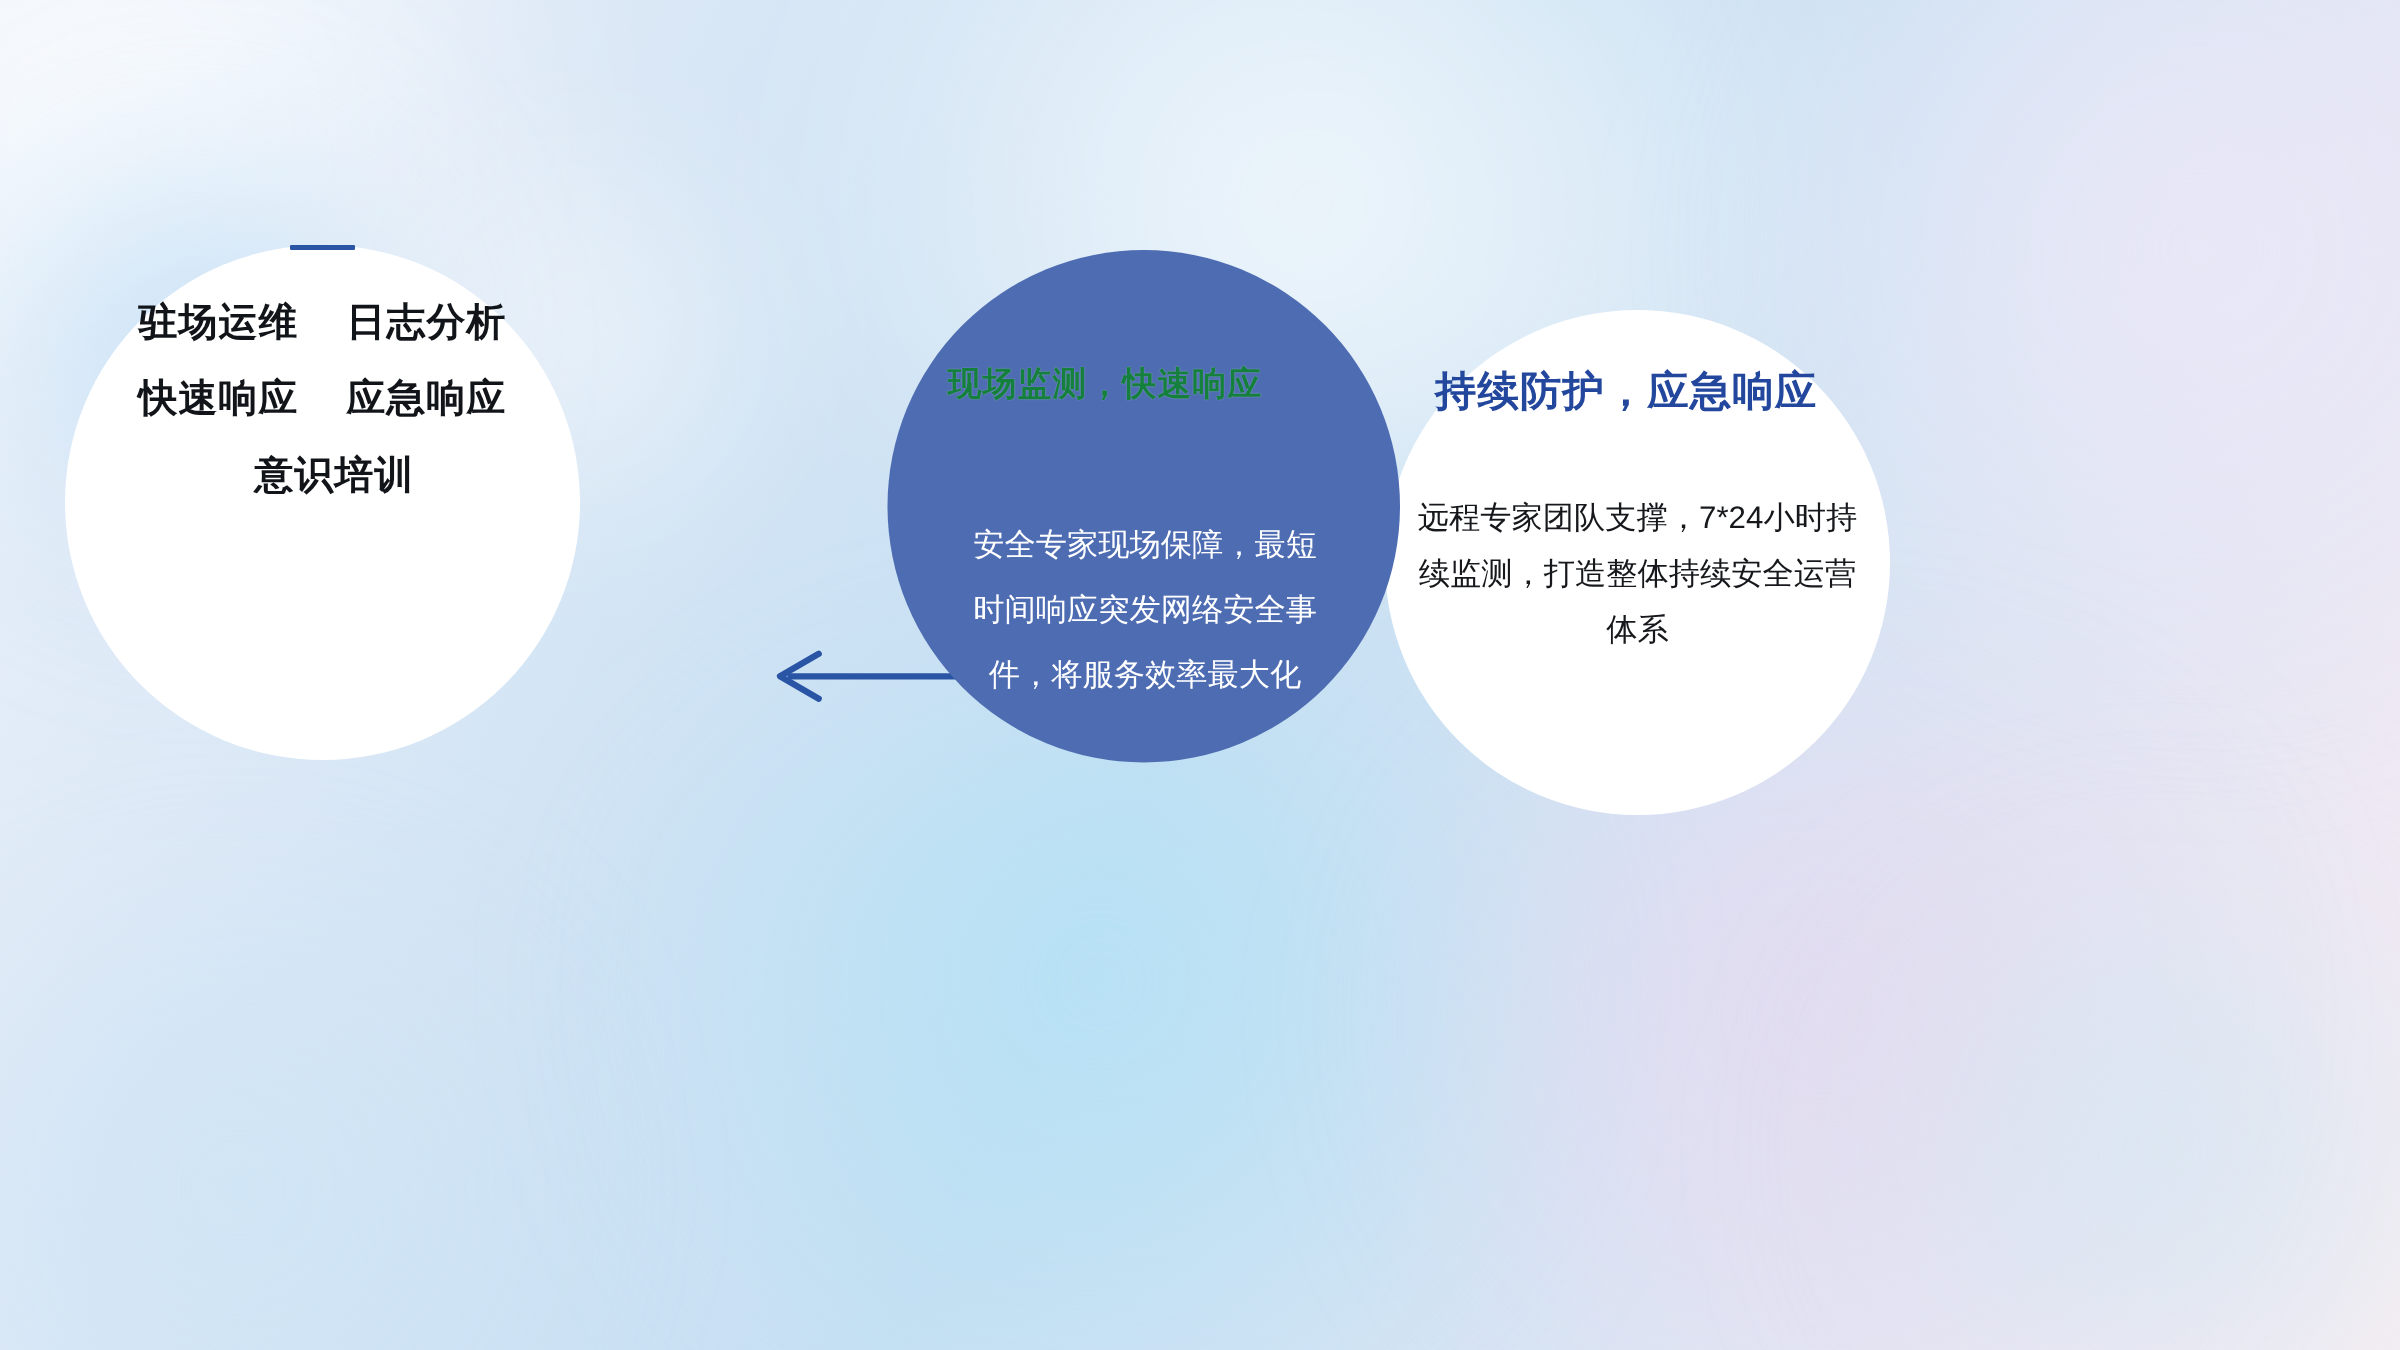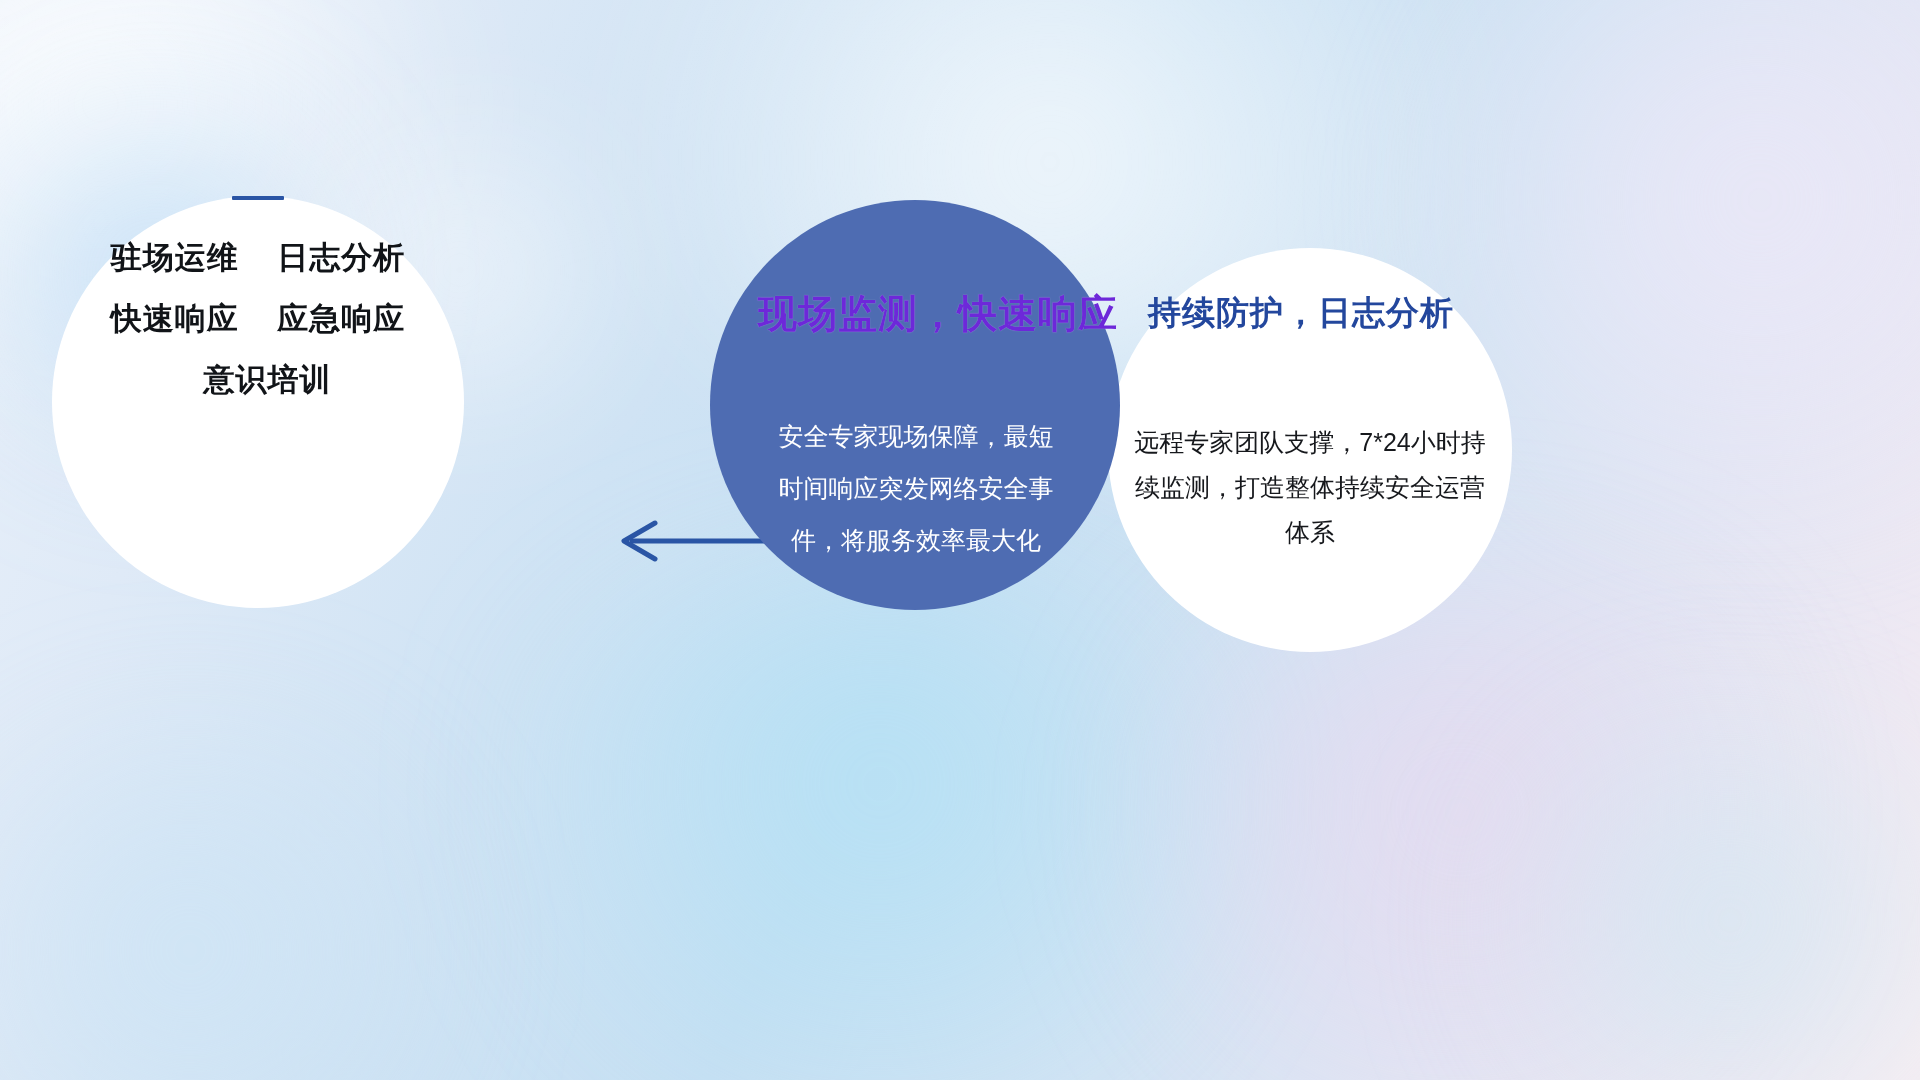--- a/index.html
+++ b/index.html
@@ -59,33 +59,33 @@
   }
   .circle-right{
     left:1108px;top:248px;width:404px;height:404px;background:#ffffff;
     z-index:2;
   }
 
   .title{
     position:absolute;white-space:nowrap;font-weight:bold;line-height:1;
   }
   .title-mid{
-    left:758px;top:294px;font-size:39px;color:#6d28d9;letter-spacing:1px;z-index:6;
+    left:758px;top:294px;font-size:27px;color:#15803d;letter-spacing:1px;z-index:6;
     text-shadow:0 0 1px rgba(255,255,255,.45);
   }
   .title-right{
     left:1148px;top:296px;font-size:33px;color:#23479d;letter-spacing:1px;z-index:6;
   }
 
   .body-mid{
     position:absolute;left:770px;top:410px;width:292px;z-index:6;
     color:#ffffff;font-size:25px;line-height:52px;text-align:center;
   }
   .body-right{
-    position:absolute;left:1132px;top:420px;width:356px;z-index:6;
+    position:absolute;left:1132px;top:392px;width:356px;z-index:6;
     color:#16181c;font-size:25px;line-height:45px;text-align:center;
   }
 </style>
 </head>
 <body>
 
 <div id="stage">
 
   <div class="bg-base"></div>
   <div class="glow g1"></div>
@@ -110,16 +110,16 @@
     <div class="left-line last">意识培训</div>
   </div>
 
   <div class="circle circle-right"></div>
 
   <div class="circle circle-mid"></div>
 
   <div class="title title-mid">现场监测，快速响应</div>
   <div class="body-mid">安全专家现场保障，最短时间响应突发网络安全事件，将服务效率最大化</div>
 
-  <div class="title title-right">持续防护，日志分析</div>
+  <div class="title title-right">持续防护，应急响应</div>
   <div class="body-right">远程专家团队支撑，7*24小时持续监测，打造整体持续安全运营体系</div>
 
 </div>
 
 </body></html>

